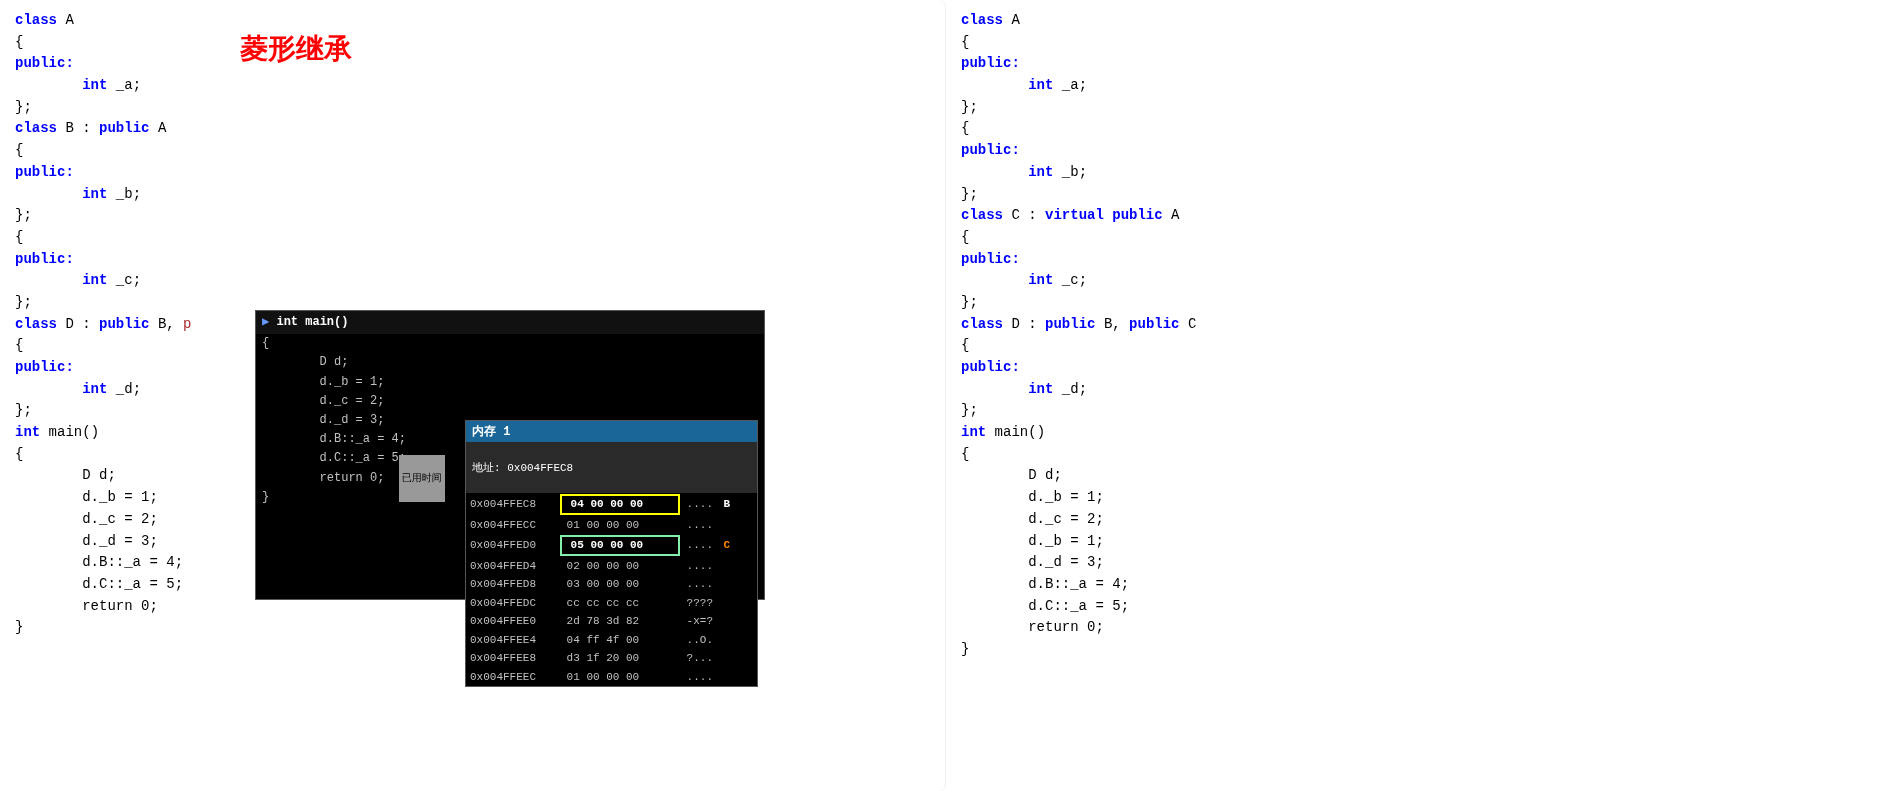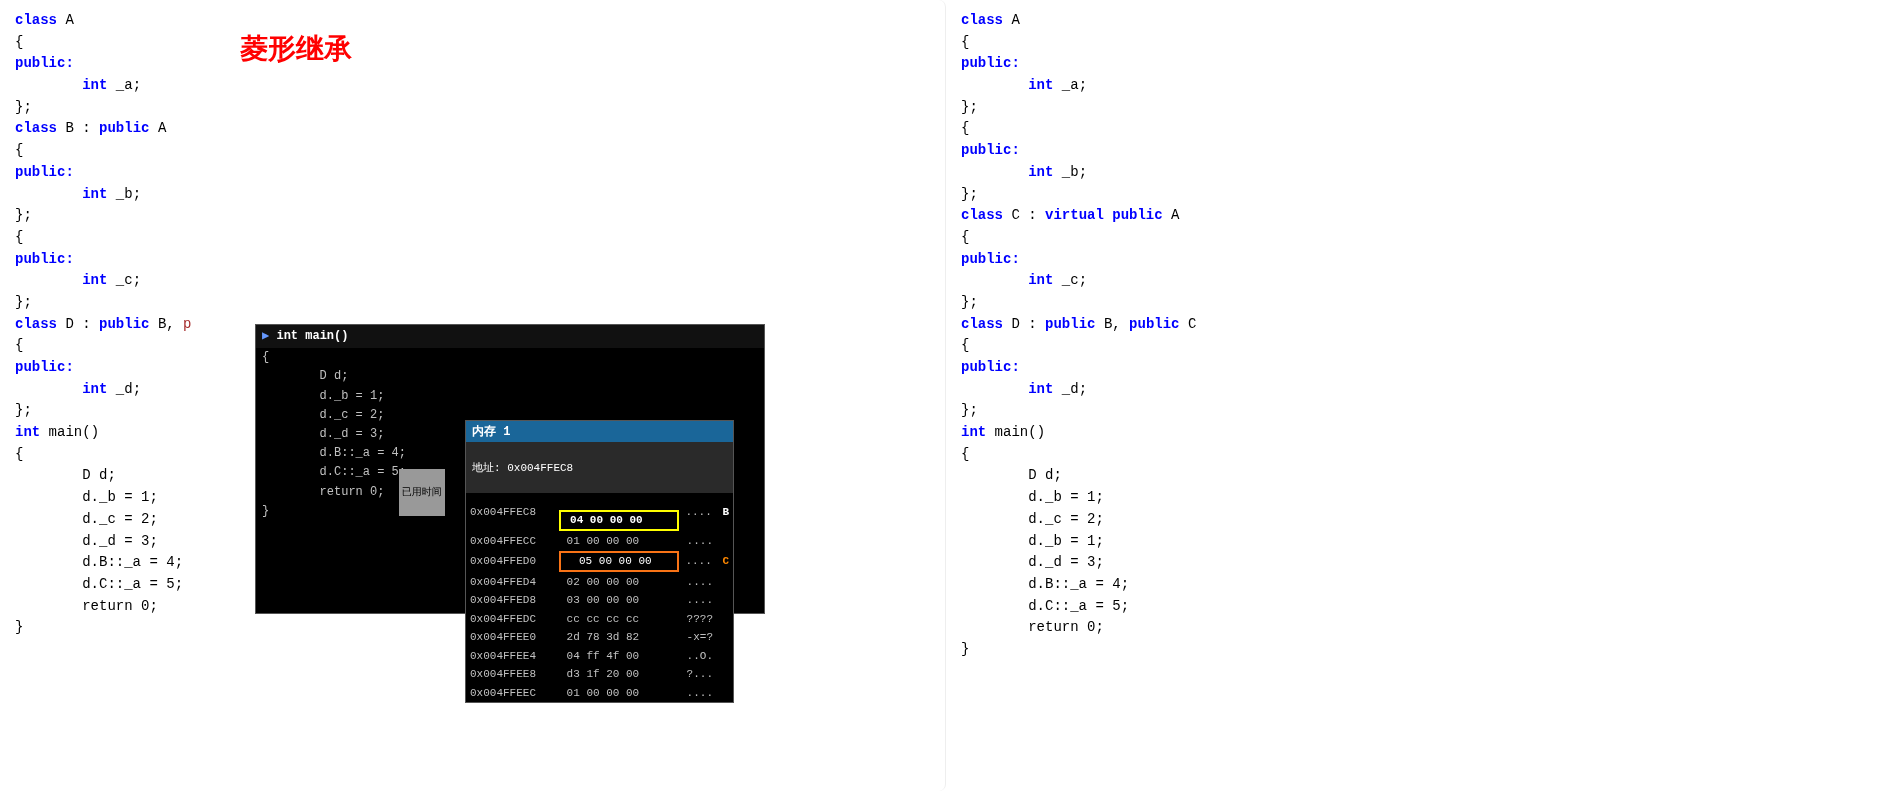--- a/index.html
+++ b/index.html
@@ -129,53 +129,53 @@
     <div class="code-line">        d._c = 2;</div>
     <div class="code-line">        d._d = 3;</div>
     <div class="code-line">        d.B::_a = 4;</div>
     <div class="code-line">        d.C::_a = 5;</div>
     <div class="code-line">        return 0;</div>
     <div class="code-line">}</div>
   </div>
 
   <div class="red-title" style="position:absolute;top:30px;left:240px;">菱形继承</div>
 
-  <div class="terminal" style="top:324px;left:255px;width:510px;min-height:290px;z-index:10;">
+  <div class="terminal" style="top:310px;left:255px;width:510px;min-height:290px;z-index:10;">
     <div class="terminal-line" style="color:#6699ff;background:#111;padding:2px 6px;font-weight:bold;">▶<span class="term-white"> int main()</span></div>
     <div class="terminal-line">{</div>
     <div class="terminal-line">        D d;</div>
     <div class="terminal-line">        d._b = 1;</div>
     <div class="terminal-line">        d._c = 2;</div>
     <div class="terminal-line">        d._d = 3;</div>
     <div class="terminal-line">        d.B::_a = 4;</div>
     <div class="terminal-line">        d.C::_a = 5;</div>
     <div class="terminal-line">        return 0;  <span style="background:#999;color:#000;font-size:10px;padding:18px 3px;">已用时间</span></div>
     <div class="terminal-line">}</div>
   </div>
 
-  <div class="mem-window" style="top:420px;left:465px;z-index:20;width:269px;">
+  <div class="mem-window" style="top:420px;left:465px;z-index:20;width:293px;">
     <div class="mem-title-bar">内存 1</div>
     <div class="mem-addr-bar">地址: 0x004FFEC8</div>
 
     <div class="mem-row">
       <span class="mem-addr">0x004FFEC8</span>
-      <span class="mem-bytes" style="border:2px solid #ffff00;display:inline-block;padding:0 2px;color:#fff;font-weight:bold;margin-top:16px;"> 04 00 00 00 </span>
+      <span class="mem-bytes" style="border:2px solid #ffff00;display:inline-block;padding:0 2px;color:#fff;font-weight:bold;"> 04 00 00 00 </span>
       <span class="mem-chars"> ....</span>
       <span class="label-b"> B</span>
     </div>
 
     <div class="mem-row">
       <span class="mem-addr">0x004FFECC</span>
       <span class="mem-bytes"> 01 00 00 00 </span>
       <span class="mem-chars"> ....</span>
     </div>
 
     <div class="mem-row">
       <span class="mem-addr">0x004FFED0</span>
-      <span class="mem-bytes" style="border:2px solid #f97316;display:inline-block;padding:0 11px;color:#fff;font-weight:normal;"> 05 00 00 00 </span>
+      <span class="mem-bytes" style="border:2px solid #86efac;display:inline-block;padding:0 2px;color:#fff;font-weight:bold;"> 05 00 00 00 </span>
       <span class="mem-chars"> ....</span>
       <span class="label-c" style="color:#ff8800;"> C</span>
     </div>
 
     <div class="mem-row">
       <span class="mem-addr">0x004FFED4</span>
       <span class="mem-bytes"> 02 00 00 00 </span>
       <span class="mem-chars"> ....</span>
     </div>
 

